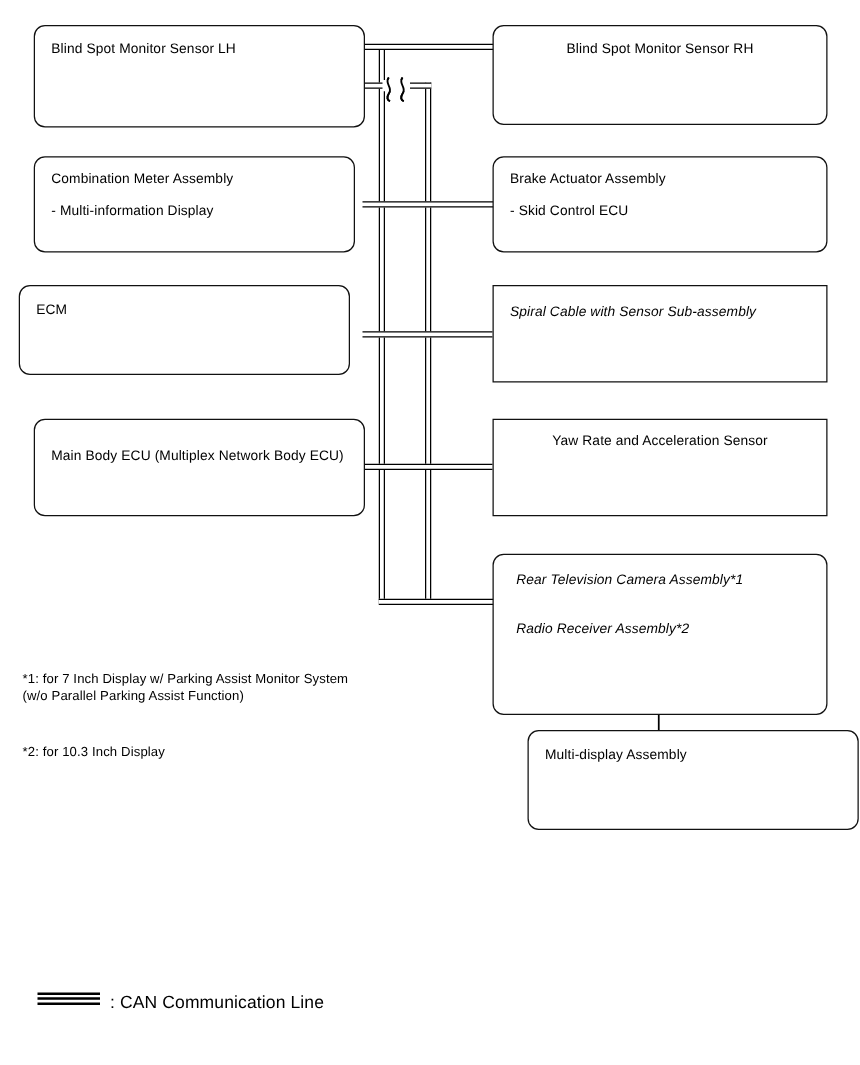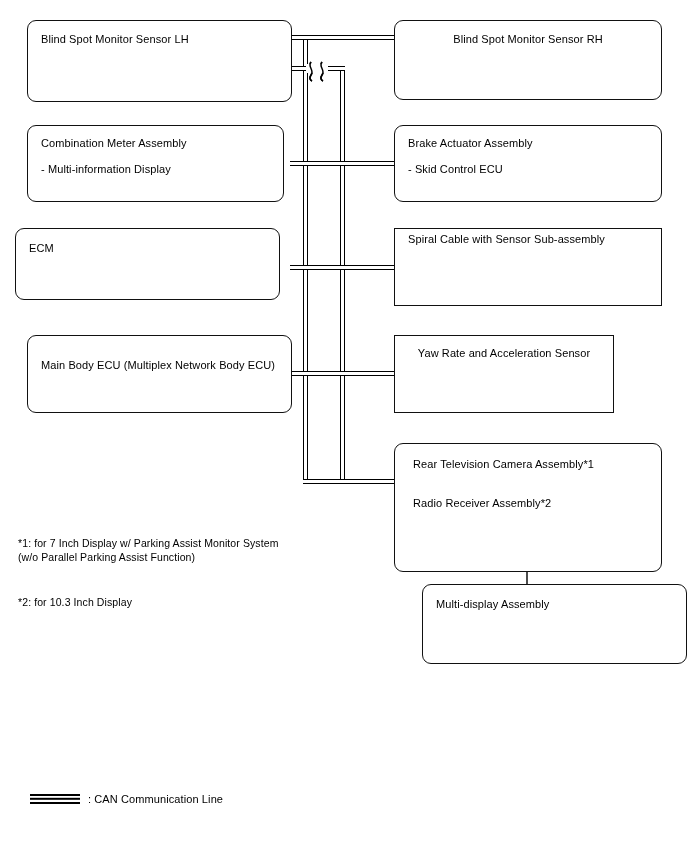--- a/index.html
+++ b/index.html
@@ -18,21 +18,21 @@
   .bus{position:absolute;background:#fff;box-sizing:border-box;}
   .bus.h{border-top:1.6px solid #000;border-bottom:1.6px solid #000;height:5px;}
   .bus.v{border-left:1.6px solid #000;border-right:1.6px solid #000;width:5px;}
 
   .note{position:absolute;font-size:10.5px;line-height:14px;white-space:pre-line;letter-spacing:.1px;}
 
   .legend-sym{position:absolute;background:#fff;box-sizing:border-box;
               border-top:2.4px solid #000;border-bottom:2.4px solid #000;}
   .legend-sym:after{content:"";position:absolute;left:0;right:0;top:50%;
               transform:translateY(-50%);height:2.4px;background:#000;}
-  .legend-txt{position:absolute;font-size:11px;letter-spacing:.1px;text-align:right;}
+  .legend-txt{position:absolute;font-size:14px;letter-spacing:.1px;text-align:right;}
 
   svg.ovl{position:absolute;left:0;top:0;width:688px;height:852px;pointer-events:none;}
 </style>
 </head>
 <body>
 
 <div id="stage">
 
   <div class="bus v" style="left:303px;top:37px;height:446px;"></div>
 
@@ -84,29 +84,29 @@
     <div class="lbl center" style="top:12px;">Blind Spot Monitor Sensor RH</div>
   </div>
 
   <div class="box round" style="left:394px;top:125px;width:268px;height:77px;">
     <div class="lbl" style="top:11px;">Brake Actuator Assembly
 
  - Skid Control ECU</div>
   </div>
 
   <div class="box sharp" style="left:394px;top:228px;width:268px;height:78px;">
-    <div class="lbl" style="top:4px;">Spiral Cable with Sensor Sub-assembly</div>
+    <div class="lbl" style="top:15px;font-style:italic;">Spiral Cable with Sensor Sub-assembly</div>
   </div>
 
-  <div class="box sharp" style="left:394px;top:335px;width:220px;height:78px;">
+  <div class="box sharp" style="left:394px;top:335px;width:268px;height:78px;">
     <div class="lbl center" style="top:11px;">Yaw Rate and Acceleration Sensor</div>
   </div>
 
   <div class="box round" style="left:394px;top:443px;width:268px;height:129px;">
-    <div class="lbl" style="top:14px;left:18px;">Rear Television Camera Assembly*1
+    <div class="lbl" style="top:14px;left:18px;font-style:italic;">Rear Television Camera Assembly*1
 
 
 Radio Receiver Assembly*2</div>
   </div>
 
   <div class="box round" style="left:394px;top:584px;width:265px;height:80px;margin-left:28px;">
     <div class="lbl" style="top:13px;">Multi-display Assembly</div>
   </div>
 
   <div class="note" style="left:18px;top:536px;width:330px;">*1: for 7 Inch Display w/ Parking Assist Monitor System

